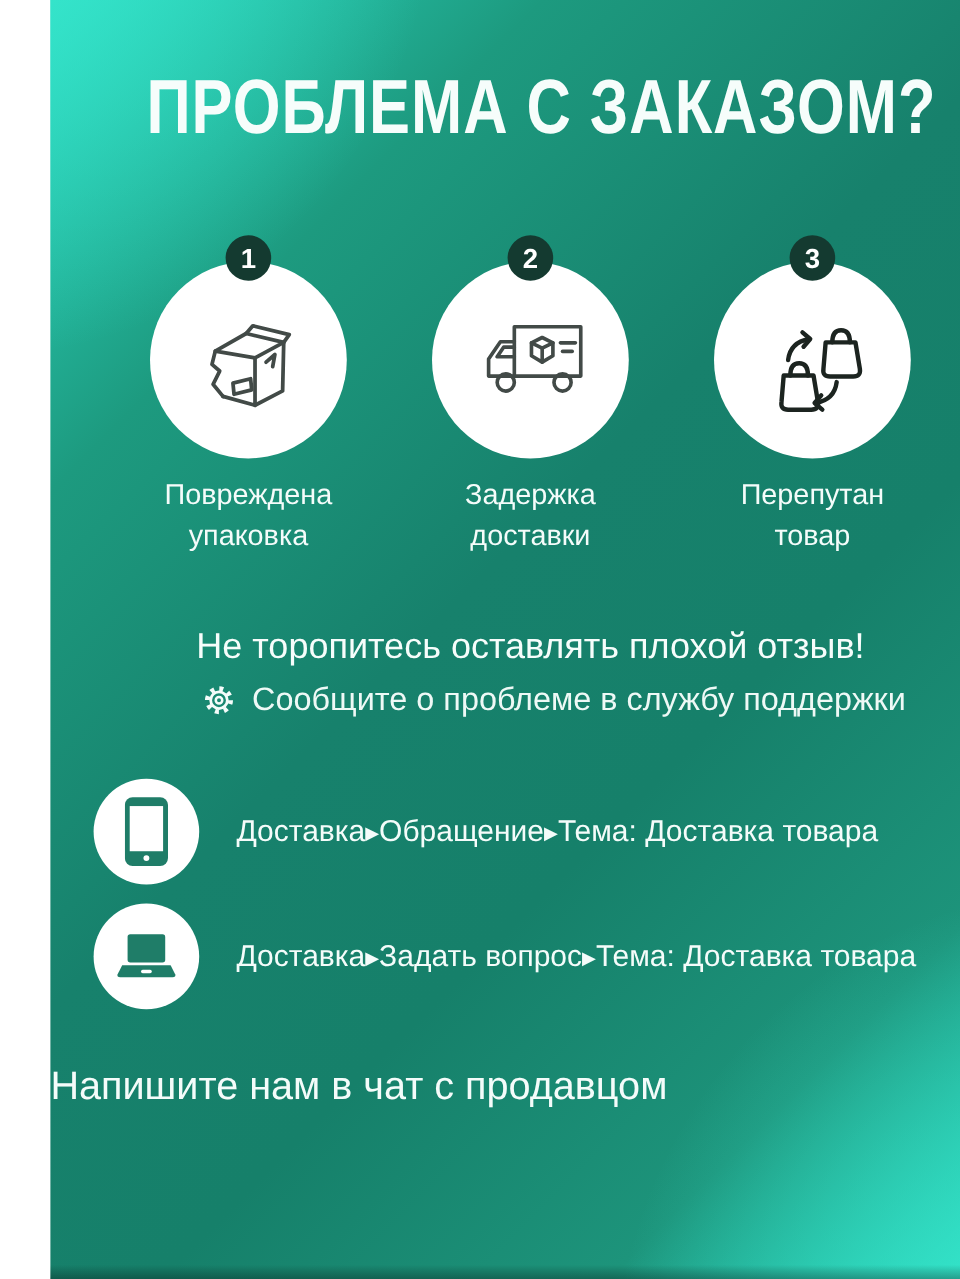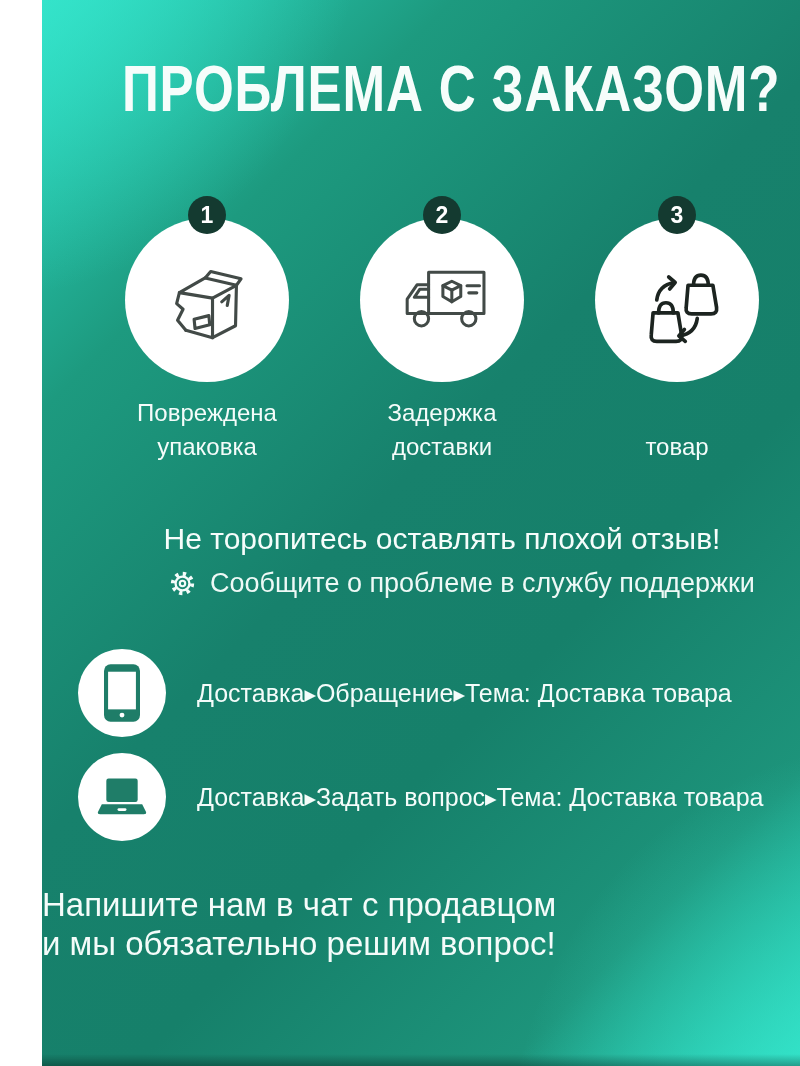--- a/index.html
+++ b/index.html
@@ -134,21 +134,21 @@
             <path d="M24 66 L51 66 L55 90 Q56 97 49 97 L28 97 Q21 97 22 90 Z"></path>
             <path d="M30 66 Q30 55 38 55 Q46 55 46 66"></path>
             <path d="M28 52 Q30 36 47 33"></path>
             <path d="M41 27 L48 33 L42 40"></path>
             <path d="M72 72 Q70 88 53 91"></path>
             <path d="M59 97 L52 91 L58 84"></path>
           </svg>
         </div>
       </div>
       <div class="problem-label">
-        <br>
+        <span>Перепутан</span><br>
         <span>товар</span>
       </div>
     </div>
 
   </div>
 
   <div class="advice">
     <div class="advice-headline">Не торопитесь оставлять плохой отзыв!</div>
     <div class="advice-subline">
       <svg width="27" height="27" viewBox="0 0 28 28" fill="none" stroke="#f4fcfa">
@@ -189,16 +189,15 @@
       <span>Доставка</span>
       <span class="sep-arrow">▶</span>
       <span>Задать вопрос</span>
       <span class="sep-arrow">▶</span>
       <span>Тема: Доставка товара</span>
     </div>
   </div>
 
   <div class="footer">
     <span>Напишите нам в чат с продавцом</span><br>
-    <span>и мы обязательно решим вопрос!</span>
   </div>
 
 </div>
 
 </body></html>

